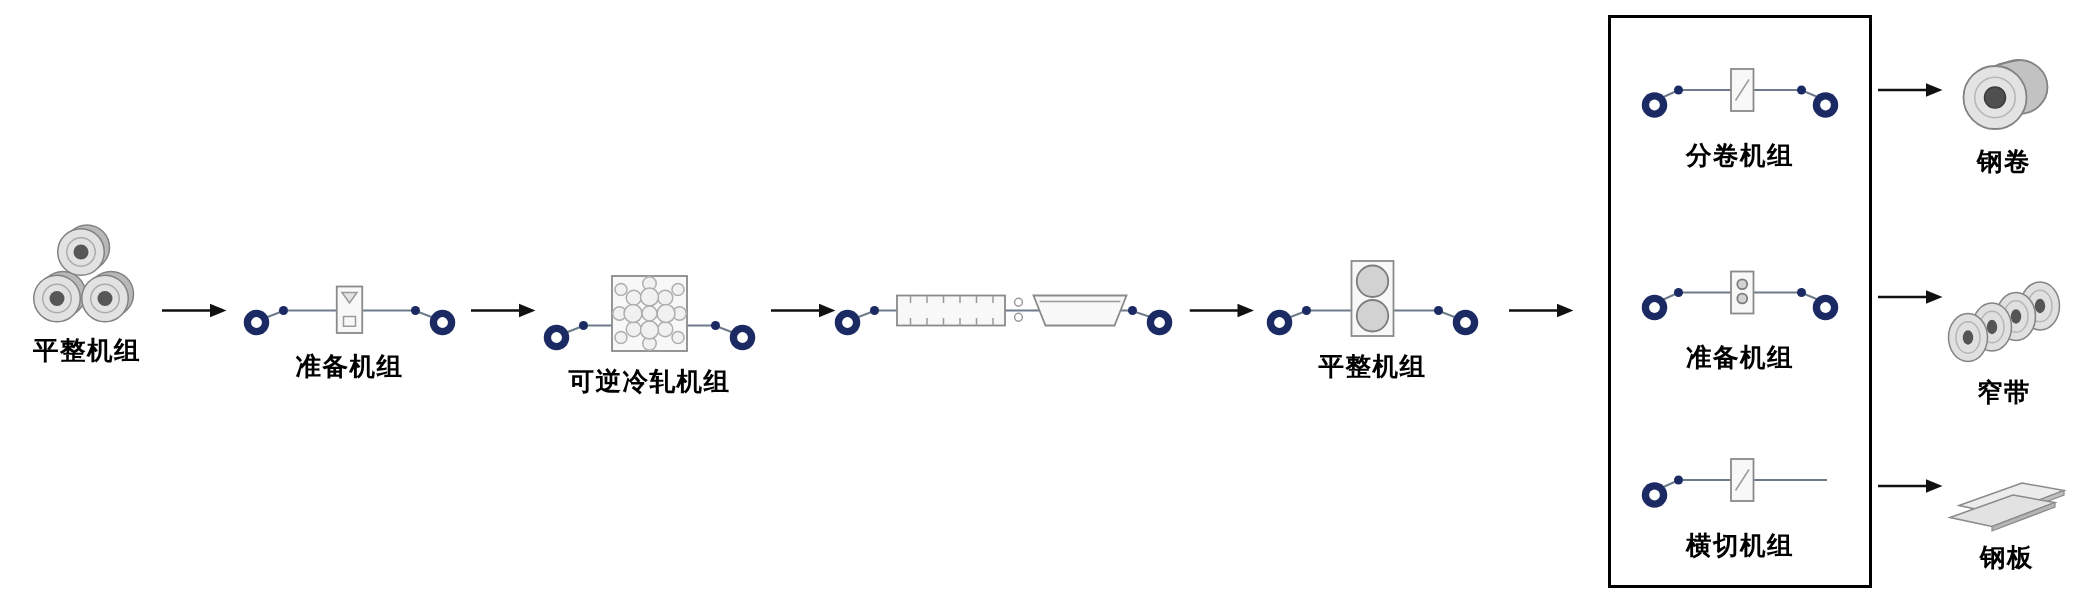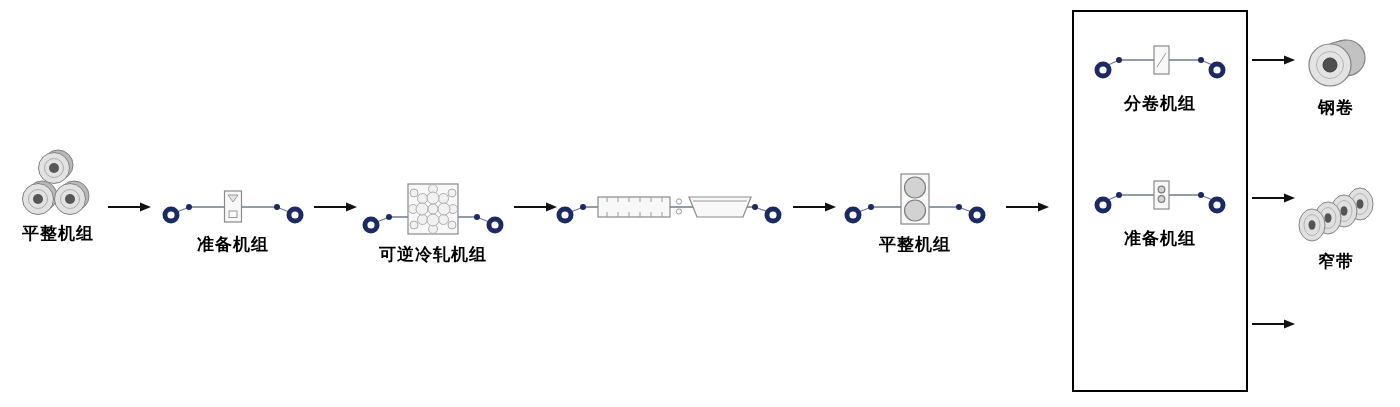--- a/index.html
+++ b/index.html
@@ -192,20 +192,31 @@
       <circle class="roll" cx="71.5" cy="14.5" r="3.3"></circle>
       <circle class="roll" cx="71.5" cy="24" r="3.3"></circle>
       <use href="#coil" x="13" y="30"></use>
         <use href="#dot" x="29" y="20"></use>
       <use href="#dot" x="111" y="20"></use>
         <use href="#coil" x="127" y="30"></use>
     </svg>
     <div class="lbl">准备机组</div>
   </div>
 
+  <div class="node" style="left:1090px;top:300px;width:140px">
+    <svg width="140" height="50" viewBox="0 0 140 50">
+      <line class="strip" x1="27" y1="20" x2="128" y2="20"></line>
+      <line class="strip" x1="16" y1="26" x2="27" y2="21"></line>
+      <rect class="dev" x="64" y="6" width="15" height="28"></rect>
+      <line class="devline" x1="67" y1="27" x2="76" y2="13"></line>
+      <use href="#coil" x="13" y="30"></use>
+        <use href="#dot" x="29" y="20"></use>
+    </svg>
+    <div class="lbl">横切机组</div>
+  </div>
 
   <svg class="arrow" width="43" height="12" style="left:1252px;top:54px">
       <use href="#arrowg"></use>
     </svg>
   <svg class="arrow" width="43" height="12" style="left:1252px;top:192px">
       <use href="#arrowg"></use>
     </svg>
   <svg class="arrow" width="43" height="12" style="left:1252px;top:318px">
       <use href="#arrowg"></use>
     </svg>
@@ -242,14 +253,23 @@
       <polygon points="46,8 30,12 30,54 46,44" fill="#c2c2c2"></polygon>
       <path d="M46,8 C40,9 34,10 30,12" fill="none" stroke="#838383" stroke-width="1.2"></path>
       <path d="M46,44 C41,48 36,51 30,54" fill="none" stroke="#838383" stroke-width="1.2"></path>
       <circle cx="30" cy="33" r="21" fill="#e3e3e3" stroke="#838383" stroke-width="1.2"></circle>
       <circle cx="30" cy="33" r="13.5" fill="none" stroke="#b5b5b5"></circle>
       <circle cx="30" cy="33" r="7" fill="#4f4f4f" stroke="#3a3a3a"></circle>
     </svg>
     <div class="lbl">钢卷</div>
   </div>
 
+  <div class="node" style="left:1298px;top:316px;width:80px">
+    <svg width="80" height="42" viewBox="0 0 80 42">
+      <path d="M8,21 L50,6 L78,11 L36,27 Z" fill="#ececec" stroke="#8a8a8a"></path>
+      <path d="M36,27 L78,11 L78,14 L36,30 Z" fill="#bfbfbf" stroke="#8a8a8a" stroke-width="0.8"></path>
+      <path d="M2,29 L44,14 L72,19 L30,35 Z" fill="#e2e2e2" stroke="#8a8a8a"></path>
+      <path d="M30,35 L72,19 L72,22 L30,38 Z" fill="#b5b5b5" stroke="#8a8a8a" stroke-width="0.8"></path>
+    </svg>
+    <div class="lbl">钢板</div>
+  </div>
 
 </div>
 
 </body></html>

